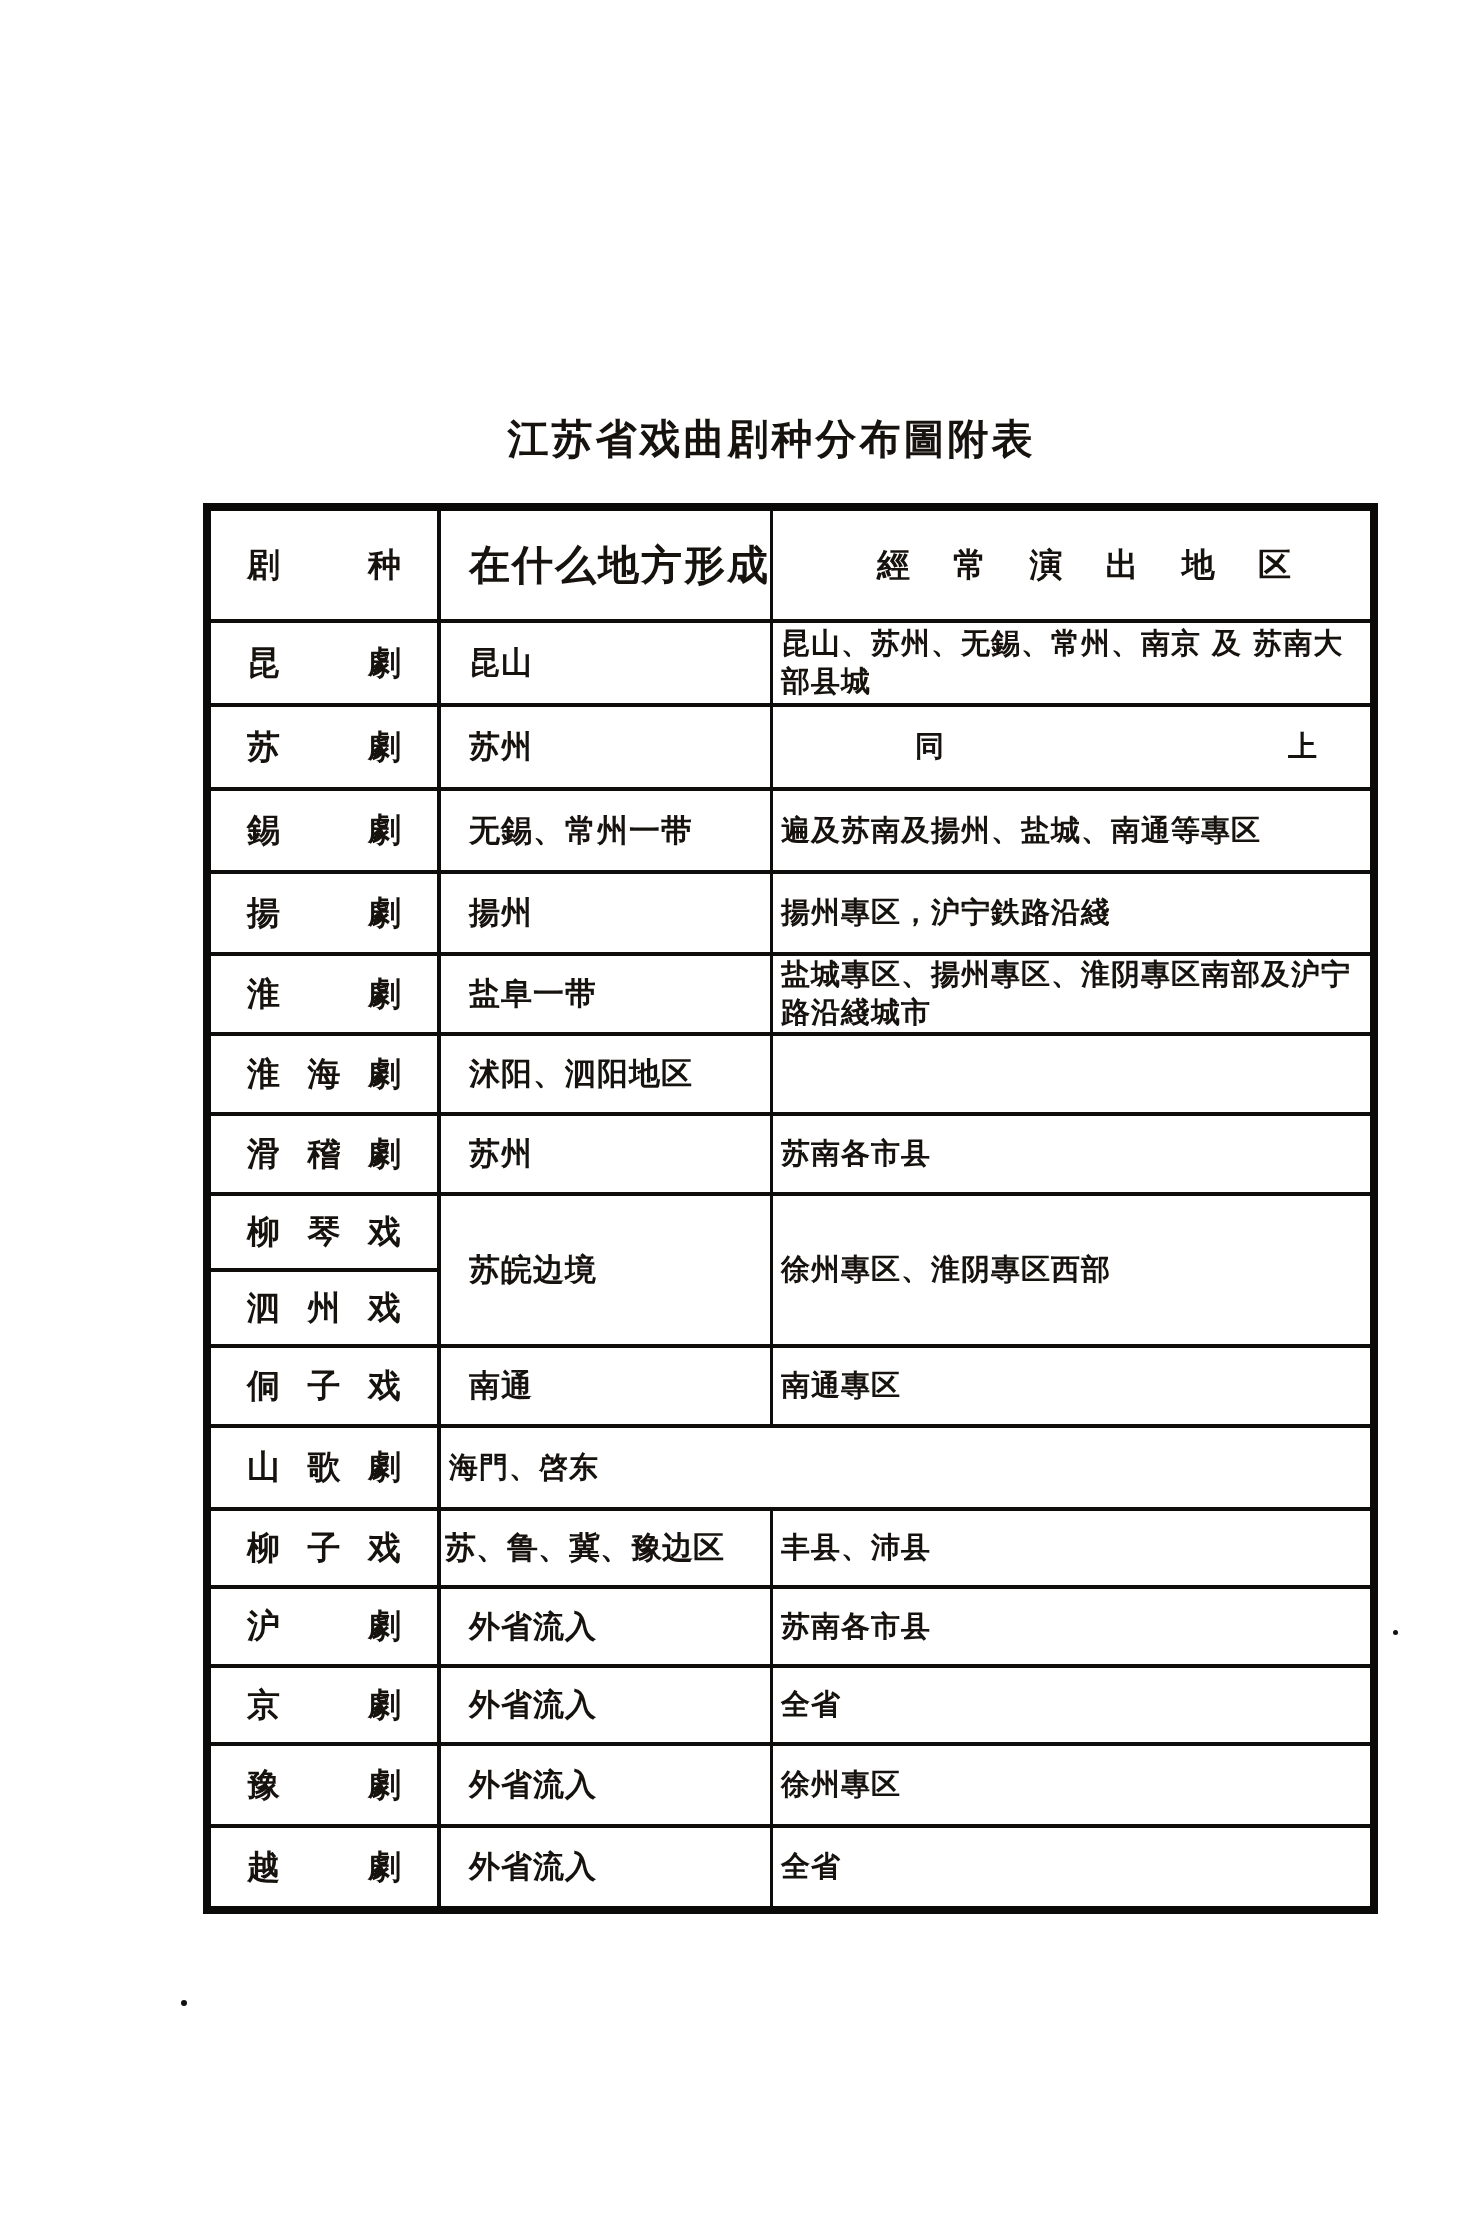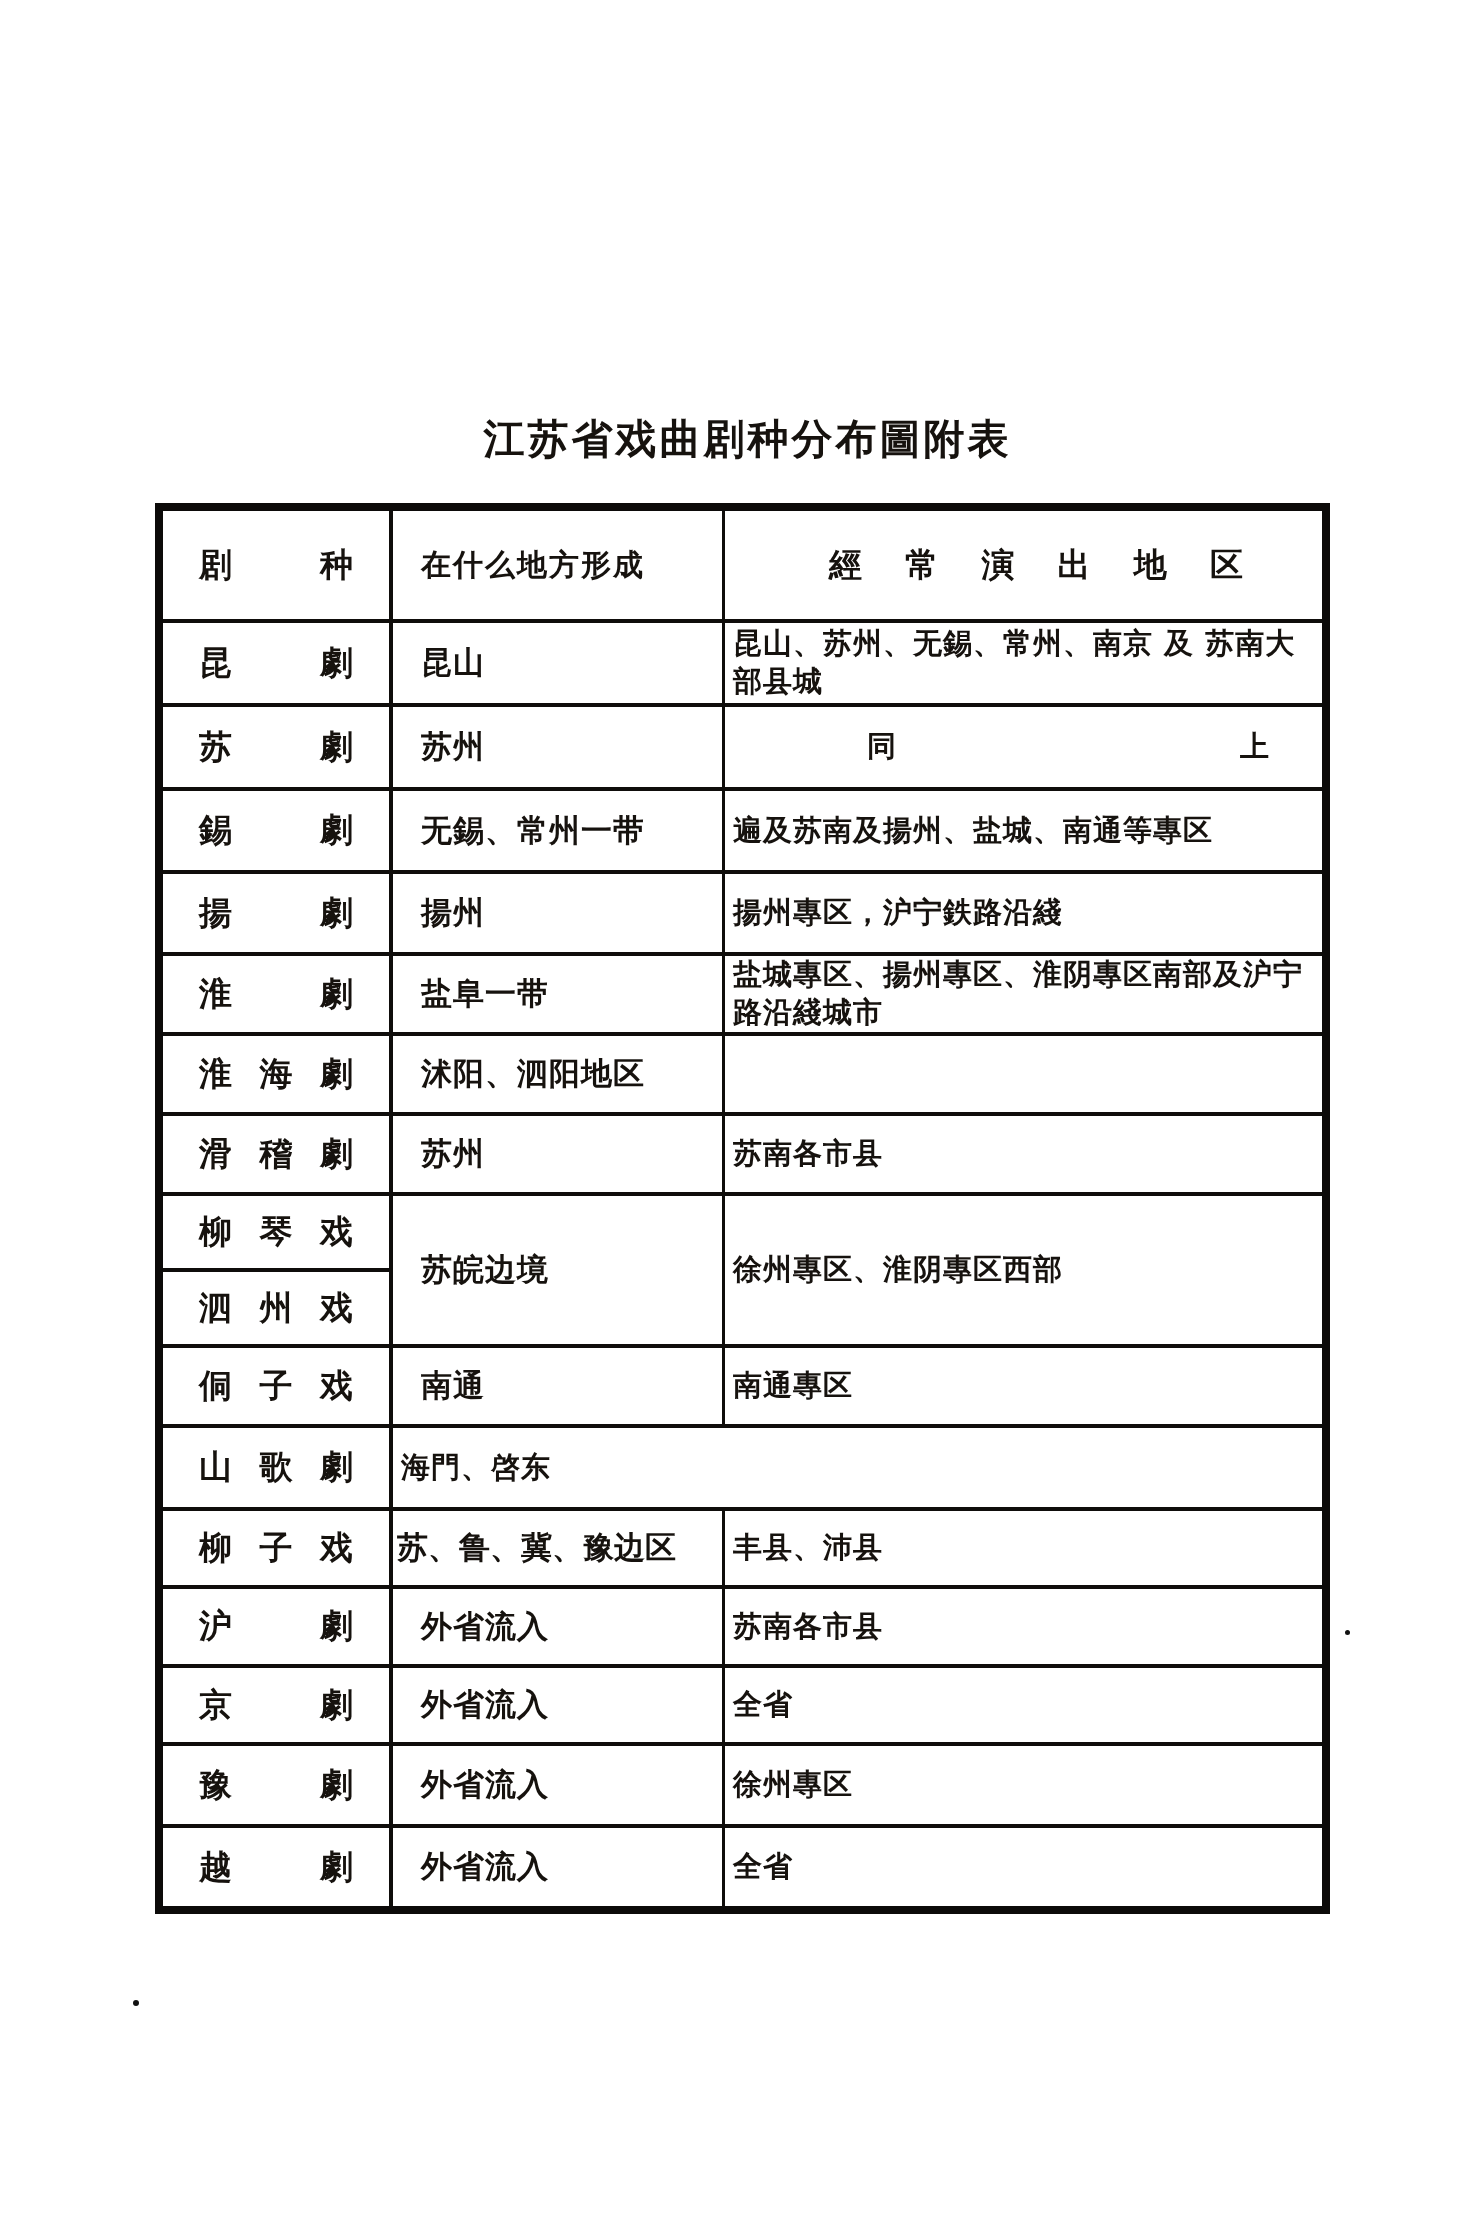--- a/index.html
+++ b/index.html
@@ -1,21 +1,21 @@
 <!DOCTYPE html>
 <html><head>
 <meta charset="utf-8">
 <style>
   html,body{margin:0;padding:0;}
   body{
     width:1479px;height:2227px;position:relative;background:#ffffff;
     font-family:"DejaVu Serif","Liberation Serif",serif;
     color:#16120e;overflow:hidden;
   }
-  .page{position:absolute;inset:0;}
+  .page{position:absolute;inset:0;margin-left:48px;}
   .doc-title{
     position:absolute;top:412px;left:0;width:100%;
     text-align:center;font-size:41px;font-weight:700;
     letter-spacing:3px;text-indent:16px;white-space:nowrap;
   }
   .table{
     position:absolute;left:155px;top:503px;width:1175px;
     box-sizing:border-box;border:8px solid #0c0a09;background:#fff;
   }
   .row{
@@ -36,21 +36,21 @@
     width:332px;flex:0 0 332px;border-right:3px solid #0f0d0b;
     padding-left:28px;font-size:31px;font-weight:700;letter-spacing:1px;
   }
   .c2.tight{padding-left:4px;letter-spacing:0;}
   .c3{
     flex:1;padding:0 0 0 8px;font-size:29px;font-weight:700;
     line-height:1.3;letter-spacing:1px;
   }
   .c3.spread-region{justify-content:space-between;padding:0 52px 0 142px;}
   .header-row .c1{font-size:33px;}
-  .header-row .c2{font-size:30px;letter-spacing:2px;text-align:right;}
+  .header-row .c2{font-size:41px;letter-spacing:2px;text-align:right;}
   .header-row .c3{justify-content:space-between;padding:0 78px 0 104px;font-size:33px;}
   .speck{position:absolute;background:#111;border-radius:50%;}
   .speck-a{left:133px;top:2000px;width:6px;height:6px;}
   .speck-b{left:1345px;top:1630px;width:5px;height:5px;}
 </style>
 </head>
 <body>
 
 <div class="page">
   <div class="doc-title">江苏省戏曲剧种分布圖附表</div>

